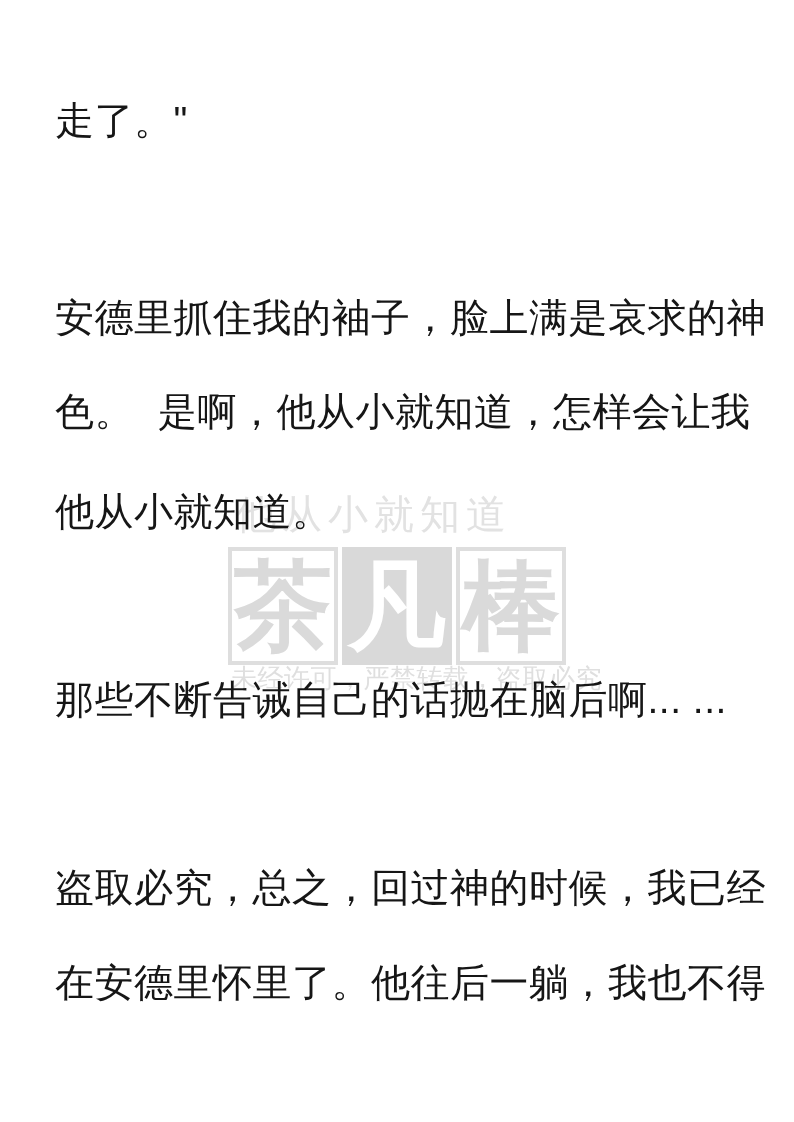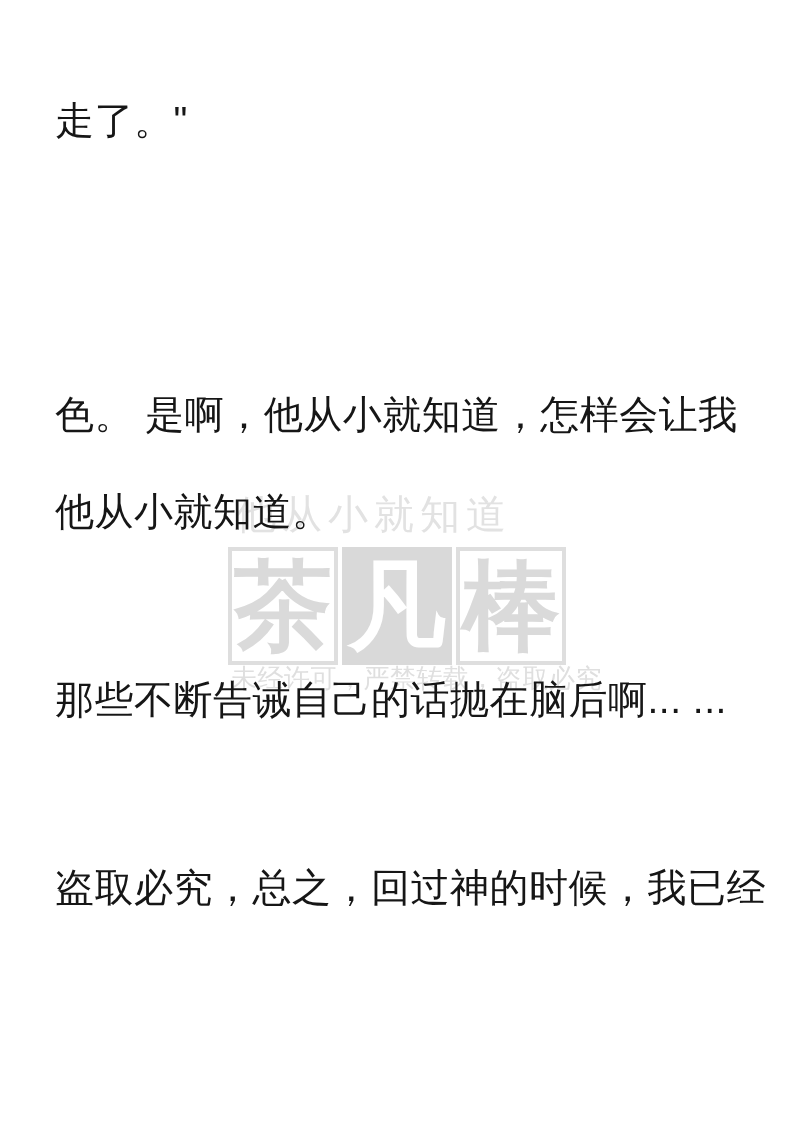--- a/index.html
+++ b/index.html
@@ -23,21 +23,21 @@
     z-index: 2;
     white-space: nowrap;
     font-size: 39px;
     line-height: 44px;
     letter-spacing: 0.5px;
     color: #161616;
     font-weight: 400;
   }
   .ln0 { top: 99px;  }
   .ln1 { top: 296px; }
-  .ln2 { top: 393px; }
+  .ln2 { top: 393px; font-family: Liberation Mono, monospace; }
   .ln3 { top: 490px; }
   .ln4 { top: 581px; }
   .ln5 { top: 678px; }
   .ln6 { top: 866px; }
   .ln7 { top: 961px; }
 
   
   .watermark {
     position: absolute;
     z-index: 1;
@@ -102,18 +102,20 @@
     <div class="wm-header">他从小就知道</div>
     <div class="wm-seals">
       <div class="seal seal-outline">茶</div>
       <div class="seal seal-solid">凡</div>
       <div class="seal seal-outline">棒</div>
     </div>
     <div class="wm-footer">未经许可，严禁转载，盗取必究</div>
   </div>
 
   <div class="line ln0">走了。"</div>
+  <div class="line ln1">安德里抓住我的袖子，脸上满是哀求的神</div>
   <div class="line ln2">色。 是啊，他从小就知道，怎样会让我</div>
   <div class="line ln3">他从小就知道。</div>
   <div class="line ln5">那些不断告诫自己的话抛在脑后啊... ...</div>
   <div class="line ln6">盗取必究，总之，回过神的时候，我已经</div>
+  <div class="line ln7">在安德里怀里了。他往后一躺，我也不得</div>
 
 </div>
 
 </body></html>

